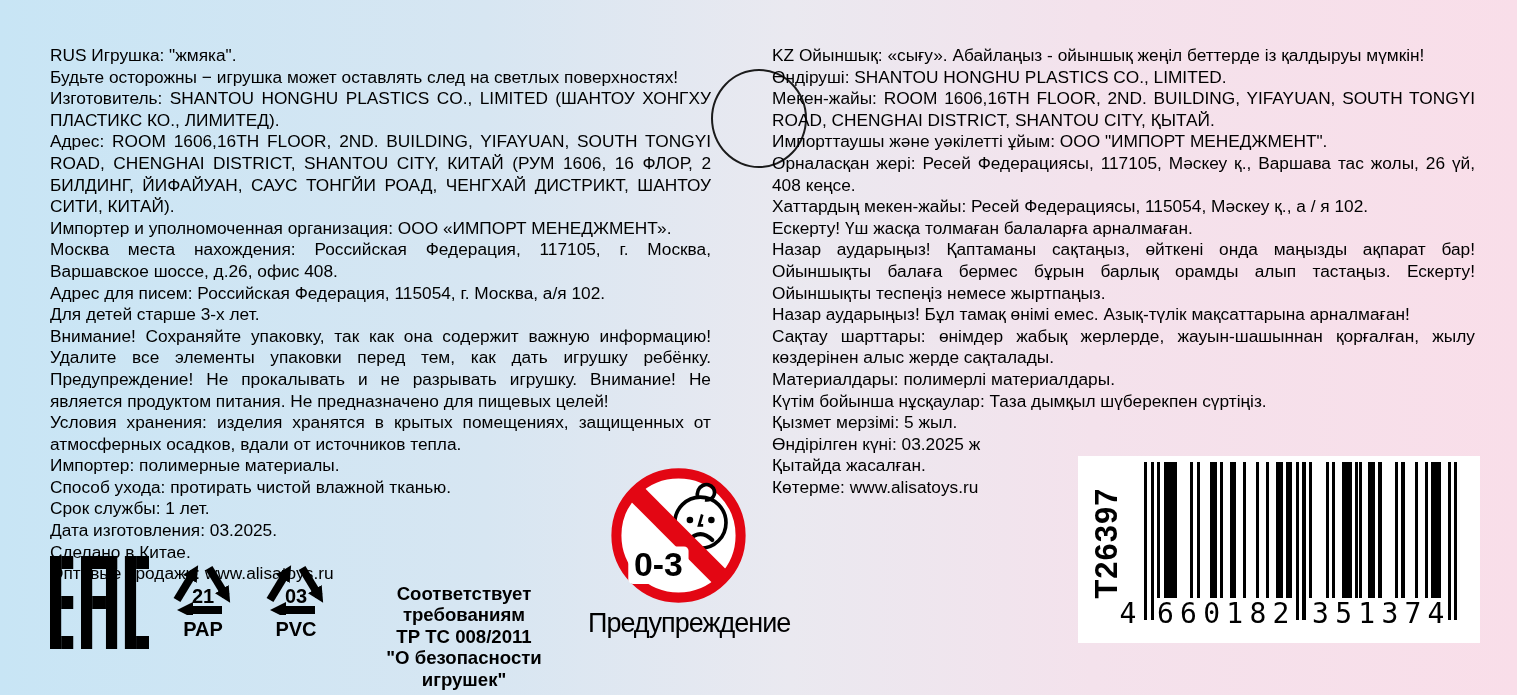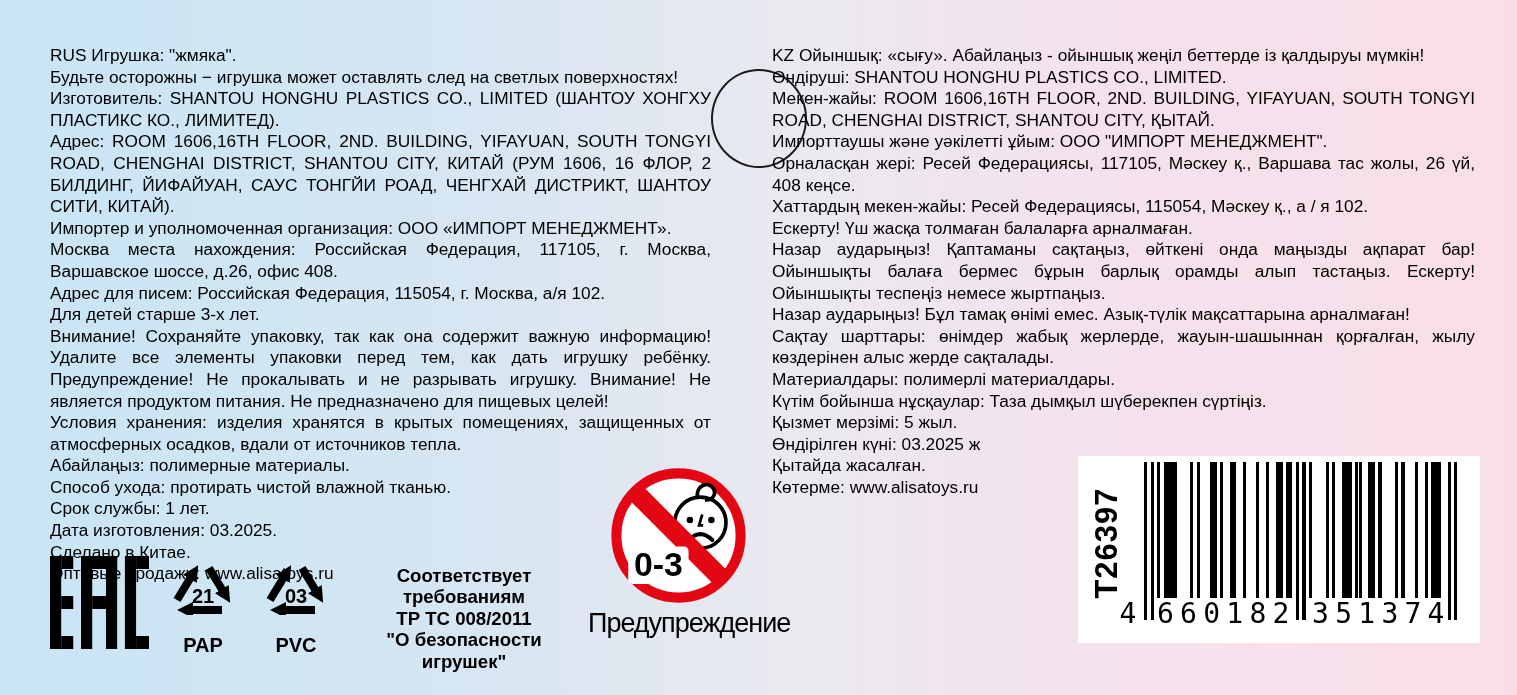--- a/index.html
+++ b/index.html
@@ -13,22 +13,22 @@
   .right-col{left:772px;width:703px;}
   .para{margin:0;}
   .para.indent{}
   .para b{font-weight:normal;}
   .circle-stamp{position:absolute;left:711px;top:69px;width:92px;height:95px;
     border:2.5px solid #1b1b1b;border-radius:50%;background:transparent;}
   .eac{position:absolute;left:50px;top:556px;}
   .recycle{position:absolute;top:553px;width:82px;text-align:center;}
   .recycle-pap{left:162px;}
   .recycle-pvc{left:255px;}
-  .recycle .mat{font-weight:bold;font-size:20px;line-height:20px;margin-top:16px;}
-  .compliance{position:absolute;left:350px;top:565px;width:228px;text-align:center;
+  .recycle .mat{font-weight:bold;font-size:20px;line-height:20px;margin-top:0;}
+  .compliance{position:absolute;left:350px;top:583px;width:228px;text-align:center;
     font-weight:bold;font-size:18.6px;line-height:21.4px;}
   .age-warning{position:absolute;left:588px;top:467px;width:180px;text-align:center;}
   .age-caption{font-size:27px;line-height:30px;letter-spacing:-1px;white-space:nowrap;}
   .barcode-panel{position:absolute;left:1078px;top:456px;width:402px;height:187px;background:#ffffff;}
   .side-code{position:absolute;left:6px;top:8px;bottom:22px;width:46px;
     display:flex;align-items:center;justify-content:center;}
   .side-code span{transform:rotate(-90deg);white-space:nowrap;font-weight:bold;
     font-size:31px;letter-spacing:1px;}
   .bars{position:absolute;left:66px;top:6px;width:314px;height:175px;}
   .bars .m{position:absolute;top:0;background:#000;}
@@ -45,21 +45,21 @@
       <p class="para"><b>RUS </b><span>Игрушка: "жмяка".</span></p>
       <p class="para"><b>Будьте осторожны − игрушка может оставлять след на светлых поверхностях!</b></p>
       <p class="para"><b>Изготовитель: </b><span>SHANTOU HONGHU PLASTICS CO., LIMITED (ШАНТОУ ХОНГХУ ПЛАСТИКС КО., ЛИМИТЕД).</span></p>
       <p class="para"><b>Адрес: </b><span>ROOM 1606,16TH FLOOR, 2ND. BUILDING, YIFAYUAN, SOUTH TONGYI ROAD, CHENGHAI DISTRICT, SHANTOU CITY, КИТАЙ (РУМ 1606, 16 ФЛОР, 2 БИЛДИНГ, ЙИФАЙУАН, САУС ТОНГЙИ РОАД, ЧЕНГХАЙ ДИСТРИКТ, ШАНТОУ СИТИ, КИТАЙ).</span></p>
       <p class="para"><b>Импортер и уполномоченная организация: </b><span>ООО «ИМПОРТ МЕНЕДЖМЕНТ».</span></p>
       <p class="para"><b>Москва места нахождения: </b><span>Российская Федерация, 117105, г. Москва, Варшавское шоссе, д.26, офис 408.</span></p>
       <p class="para"><b>Адрес для писем: </b><span>Российская Федерация, 115054, г. Москва, а/я 102.</span></p>
       <p class="para"><b>Для детей старше 3-х лет.</b></p>
       <p class="para"><b>Внимание! </b><span>Сохраняйте упаковку, так как она содержит важную информацию! Удалите все элементы упаковки перед тем, как дать игрушку ребёнку. </span><b>Предупреждение! </b><span>Не прокалывать и не разрывать игрушку. </span><b>Внимание! </b><span>Не является продуктом питания. Не предназначено для пищевых целей!</span></p>
       <p class="para"><b>Условия хранения: </b><span>изделия хранятся в крытых помещениях, защищенных от атмосферных осадков, вдали от источников тепла.</span></p>
-      <p class="para"><b>Абайлаңыз: </b><span>полимерные материалы.</span></p>
+      <p class="para"><b>Импортер: </b><span>полимерные материалы.</span></p>
       <p class="para"><b>Способ ухода: </b><span>протирать чистой влажной тканью.</span></p>
       <p class="para"><b>Срок службы: </b><span>1 лет.</span></p>
       <p class="para"><b>Дата изготовления: 03.2025.</b></p>
       <p class="para"><span>Сделано в Китае.</span></p>
       <p class="para"><b>Оптовые продажи: </b><span>www.alisatoys.ru</span></p>
     </div>
 
   <div class="circle-stamp"></div>
 
   <div class="col right-col" id="right-col">

